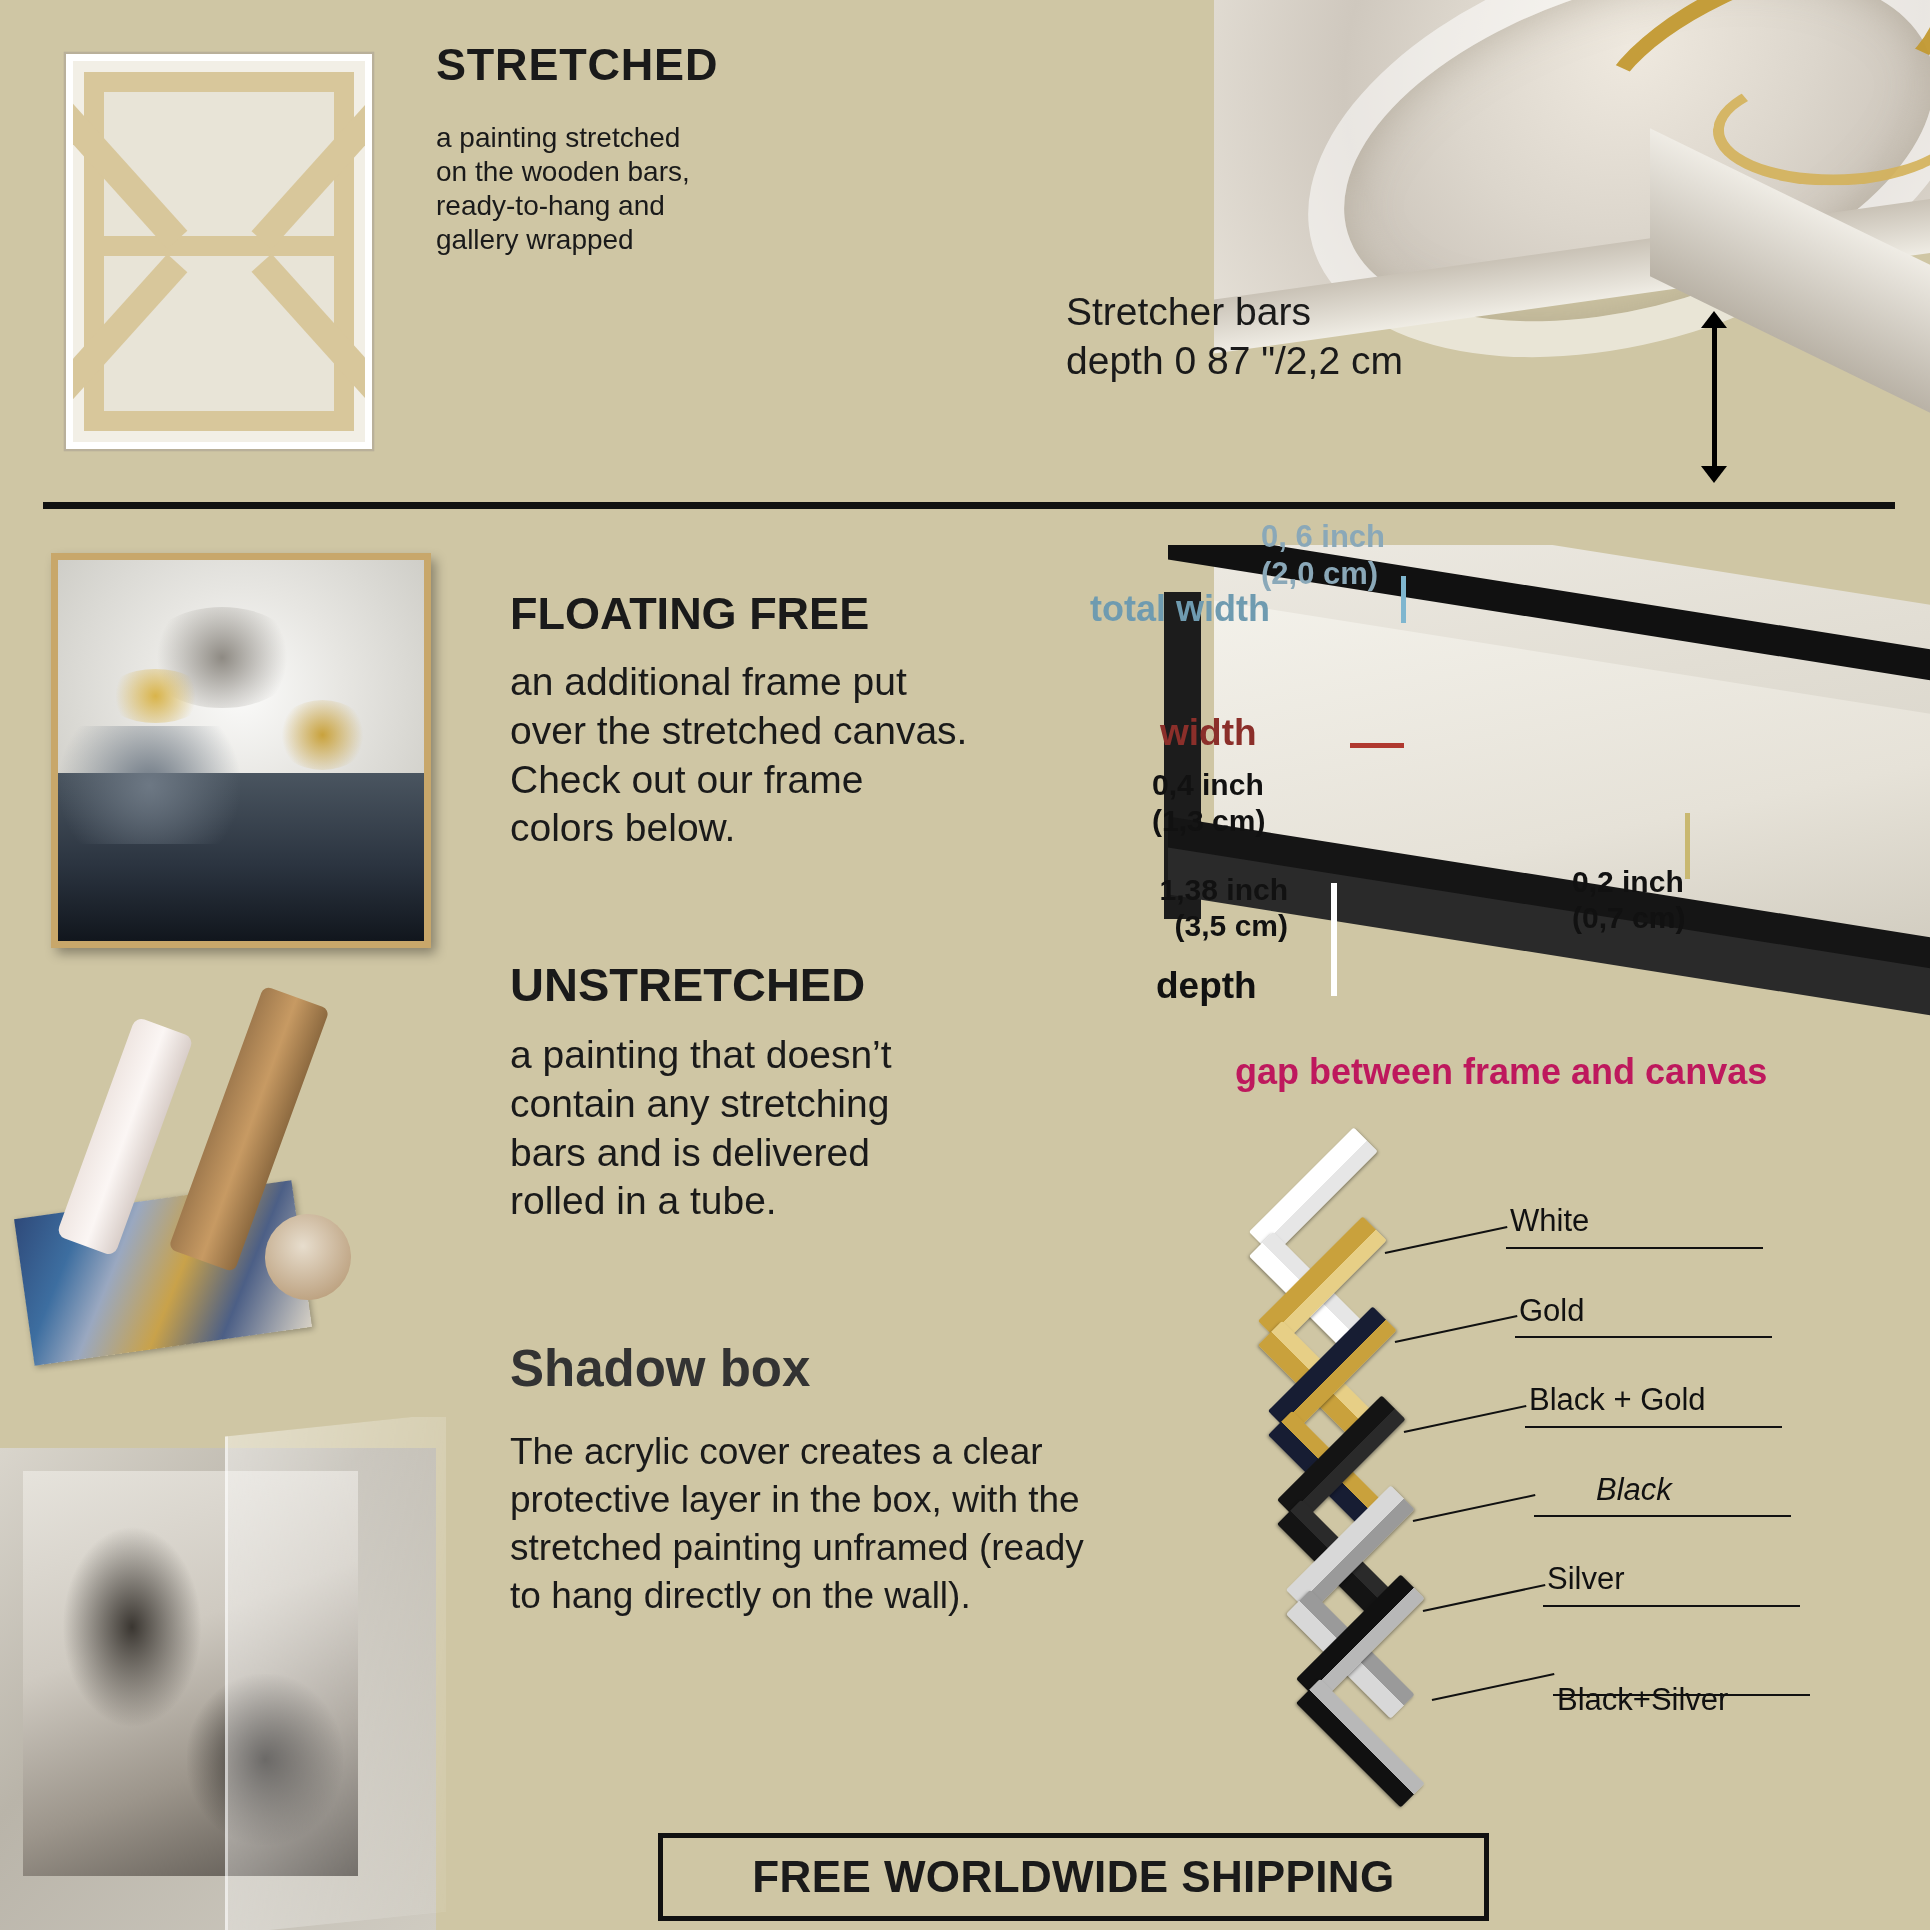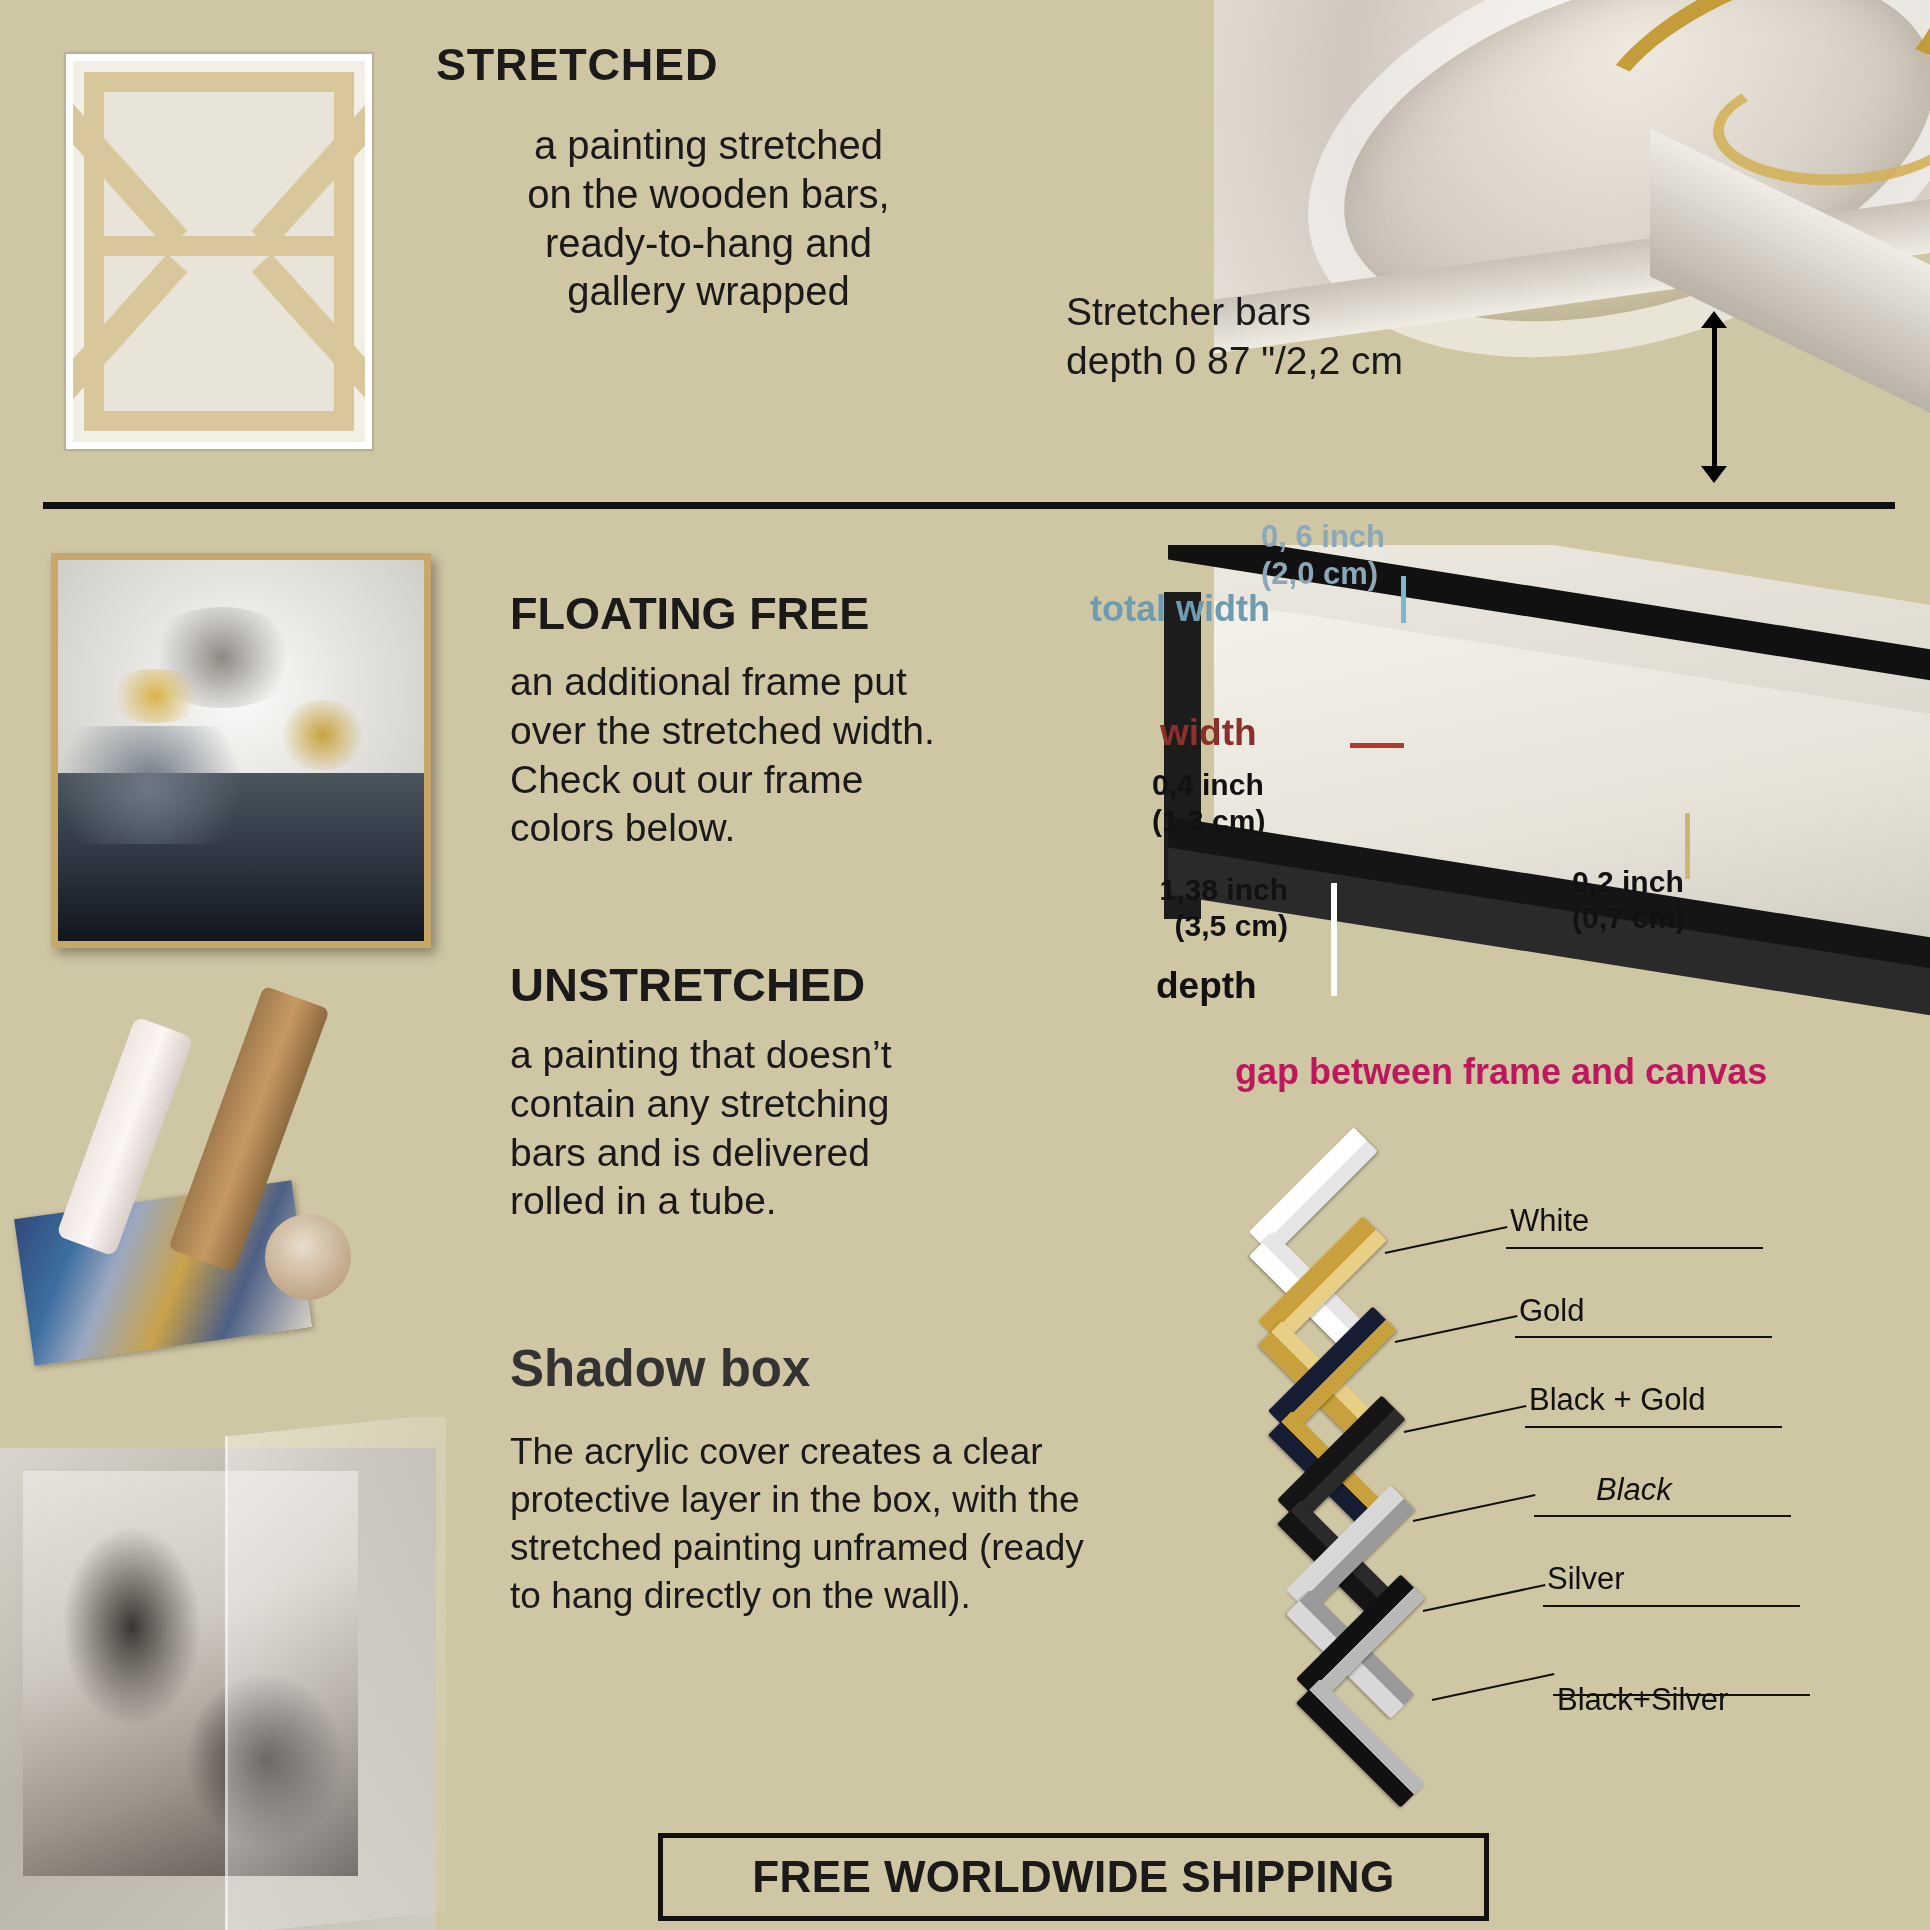--- a/index.html
+++ b/index.html
@@ -8,21 +8,21 @@
     background:#cfc6a4;
     font-family:"Liberation Sans", sans-serif;
     color:#1a1a1a;
     position:relative;
     overflow:hidden;
   }
   .abs{position:absolute;}
 
   
   #stretched-title{left:436px;top:39px;font-size:45px;font-weight:bold;letter-spacing:0.8px;}
-  #stretched-body{left:436px;top:121px;font-size:40px;line-height:1.22;width:545px;text-align:center;}
+  #stretched-body{left:436px;top:121px;font-size:28px;line-height:1.22;width:545px;}
 
   #stretcher-note{left:1066px;top:288px;font-size:39px;line-height:1.25;}
 
   
   #canvas-back{left:66px;top:54px;width:292px;height:381px;
      background:#f2efe6;border:7.8px solid #ffffff;box-shadow:0 0 0 2.3px #b9b09a;overflow:hidden;}
   #canvas-back .inner{position:absolute;inset:11px;background:#e8e4d7;}
   #canvas-back .bar{position:absolute;background:#d8c79b;}
   #canvas-back .b1{left:11px;right:11px;top:46%;height:20px;}
   #canvas-back .b2{left:11px;top:11px;width:20px;bottom:11px;}
@@ -197,21 +197,21 @@
 <div class="abs" id="painting1">
   <div id="p1-sky"></div>
   <div id="p1-smudge"></div>
   <div id="p1-gold1"></div>
   <div id="p1-gold2"></div>
   <div id="p1-dark"></div>
 </div>
 
 <div class="abs" id="ff-title">FLOATING FREE</div>
 <div class="abs" id="ff-body" style="white-space:pre-line">an additional frame put
-over the stretched width.
+over the stretched canvas.
 Check out our frame
 colors below.</div>
 
 <div class="abs" id="frame-photo">
   <div id="fp-canvas"></div>
   <div id="fp-canvas2"></div>
   <div id="fp-frame-top"></div>
   <div id="fp-frame-left"></div>
   <div id="fp-frame-bottom"></div>
   <div id="fp-frame-bottom2"></div>

